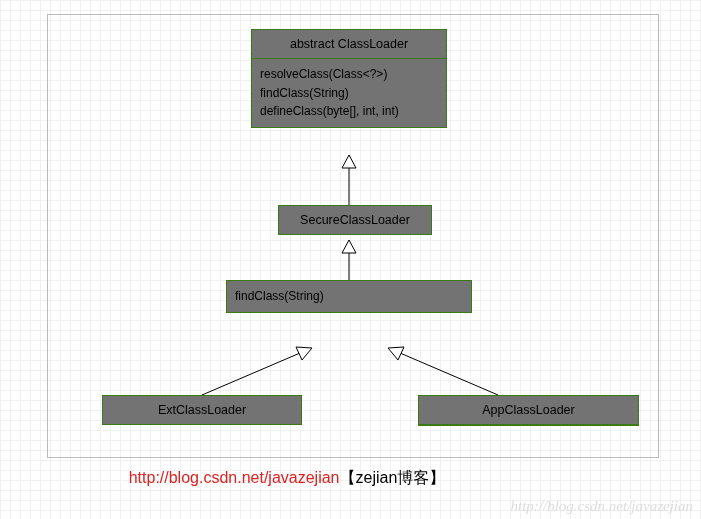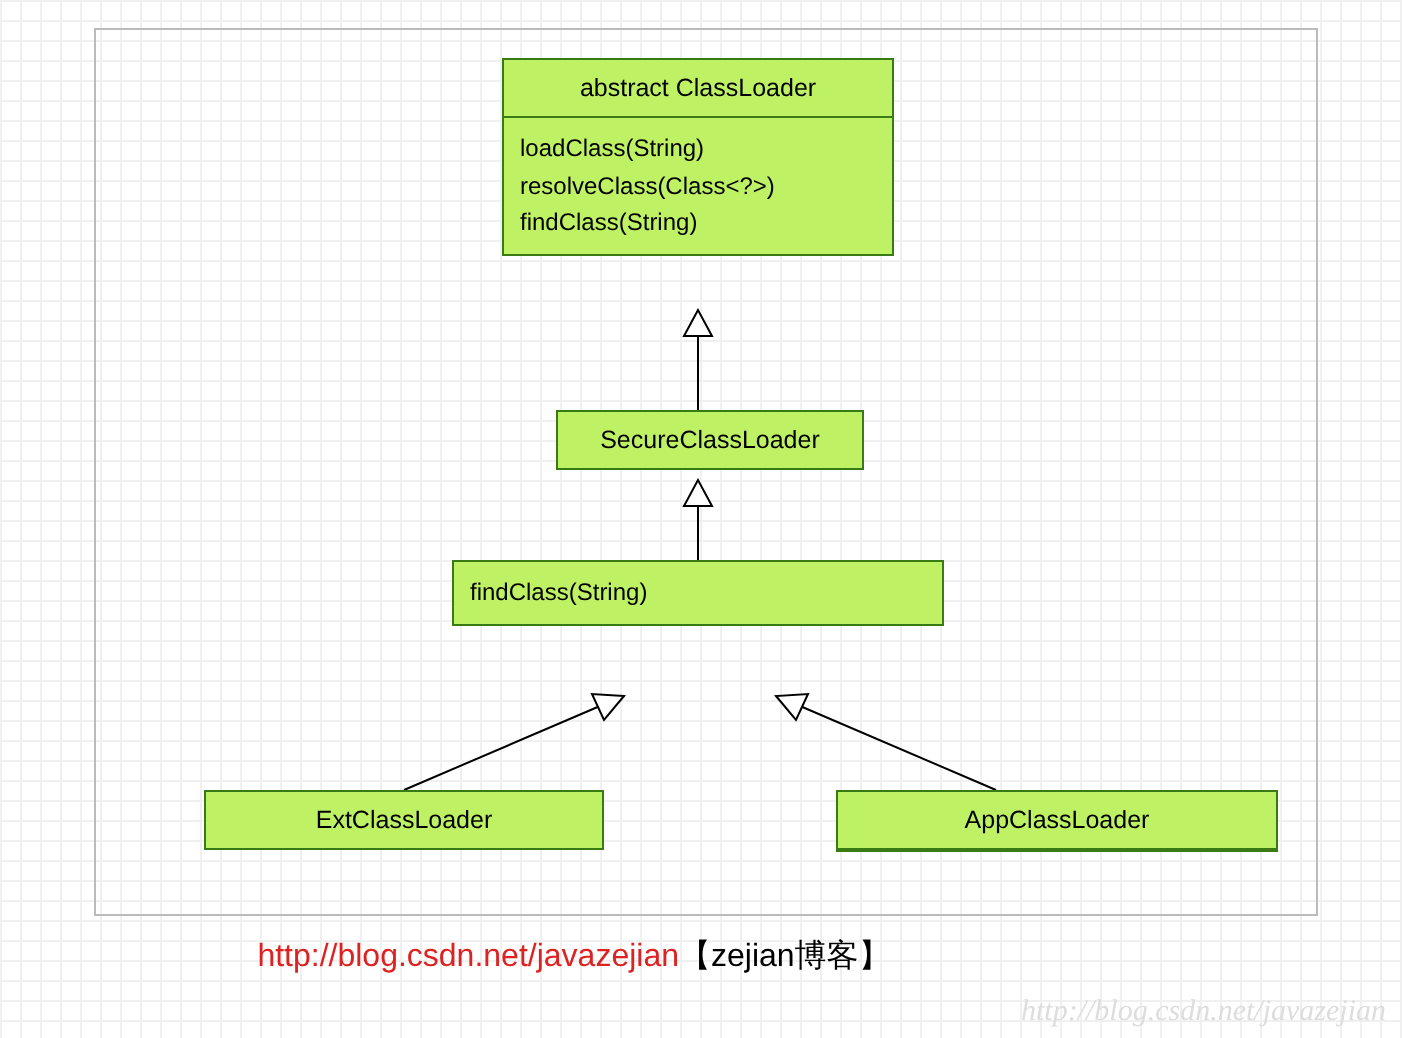--- a/index.html
+++ b/index.html
@@ -19,21 +19,21 @@
   .frame {
     position: absolute;
     left: 47px;
     top: 14px;
     width: 612px;
     height: 444px;
     border: 1px solid #bbb;
   }
   .class-box {
     position: absolute;
-    background: #bef264;
+    background: #737373;
     border: 1px solid #3a7a14;
     font-size: 12px;
     color: #000;
   }
   .class-title {
     text-align: center;
     padding: 7px 6px;
     border-bottom: 1px solid #3a7a14;
     font-size: 12.5px;
   }
@@ -87,23 +87,23 @@
     <polygon points="312,348 296,347 302,360"></polygon>
 
     <line x1="498" y1="395" x2="400" y2="353"></line>
     <polygon points="388,348 398,360 404,347"></polygon>
   </g>
 </svg>
 
 <div class="class-box" style="left:251px; top:29px; width:196px;">
   <div class="class-title">abstract ClassLoader</div>
   <div class="class-body">
-    <div>loadClass(String)</div>
     <div>resolveClass(Class&lt;?&gt;)</div>
     <div>findClass(String)</div>
+    <div>defineClass(byte[], int, int)</div>
   </div>
 </div>
 
 <div class="class-box" style="left:278px; top:205px; width:154px;">
   <div class="class-title" style="border-bottom:none;">SecureClassLoader</div>
 </div>
 
 <div class="class-box" style="left:226px; top:280px; width:246px;">
   <div class="class-body">
     <div>findClass(String)</div>

